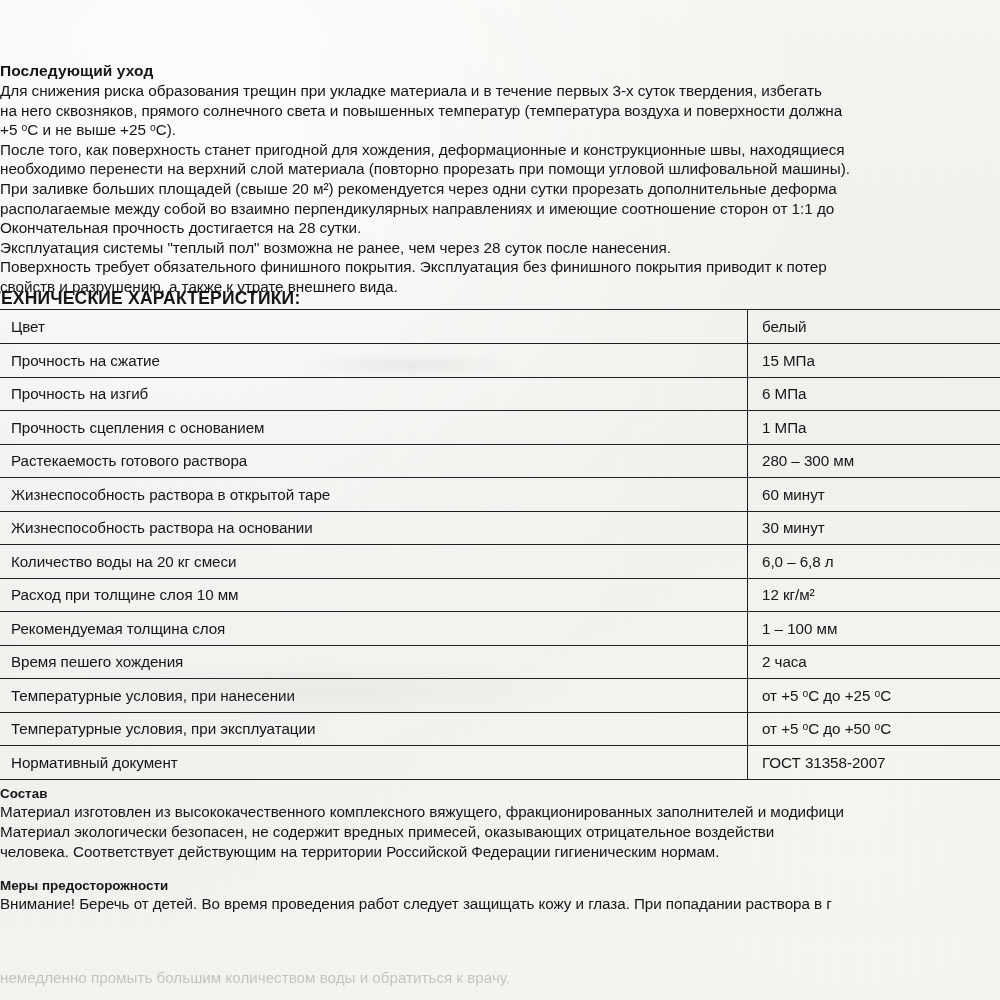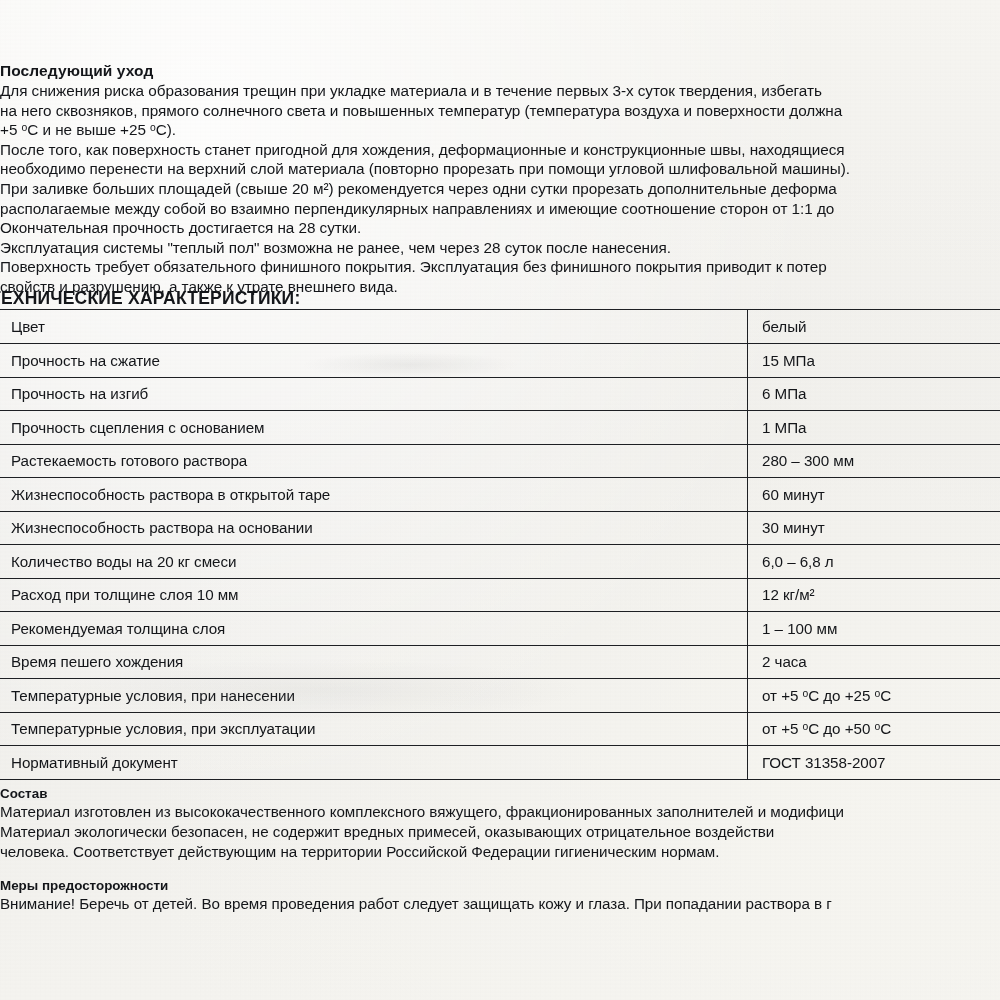--- a/index.html
+++ b/index.html
@@ -238,18 +238,21 @@
   <section class="bottom">
     <h4>Состав</h4>
     <p>Материал изготовлен из высококачественного комплексного вяжущего, фракционированных заполнителей и модифици</p>
     <p>Материал экологически безопасен, не содержит вредных примесей, оказывающих отрицательное воздействи</p>
     <p>человека. Соответствует действующим на территории Российской Федерации гигиеническим нормам.</p>
     <div class="gap"></div>
     <h4>Меры предосторожности</h4>
     <p>Внимание! Беречь от детей. Во время проведения работ следует защищать кожу и глаза. При попадании раствора в г</p>
   </section>
 
+  <div class="clipline">
+    <p>немедленно промыть большим количеством воды и обратиться к врачу.</p>
+  </div>
 
   <div class="smudge1"></div>
   <div class="smudge2"></div>
 </div>
 
 <div class="grain"></div>
 
 </body></html>

